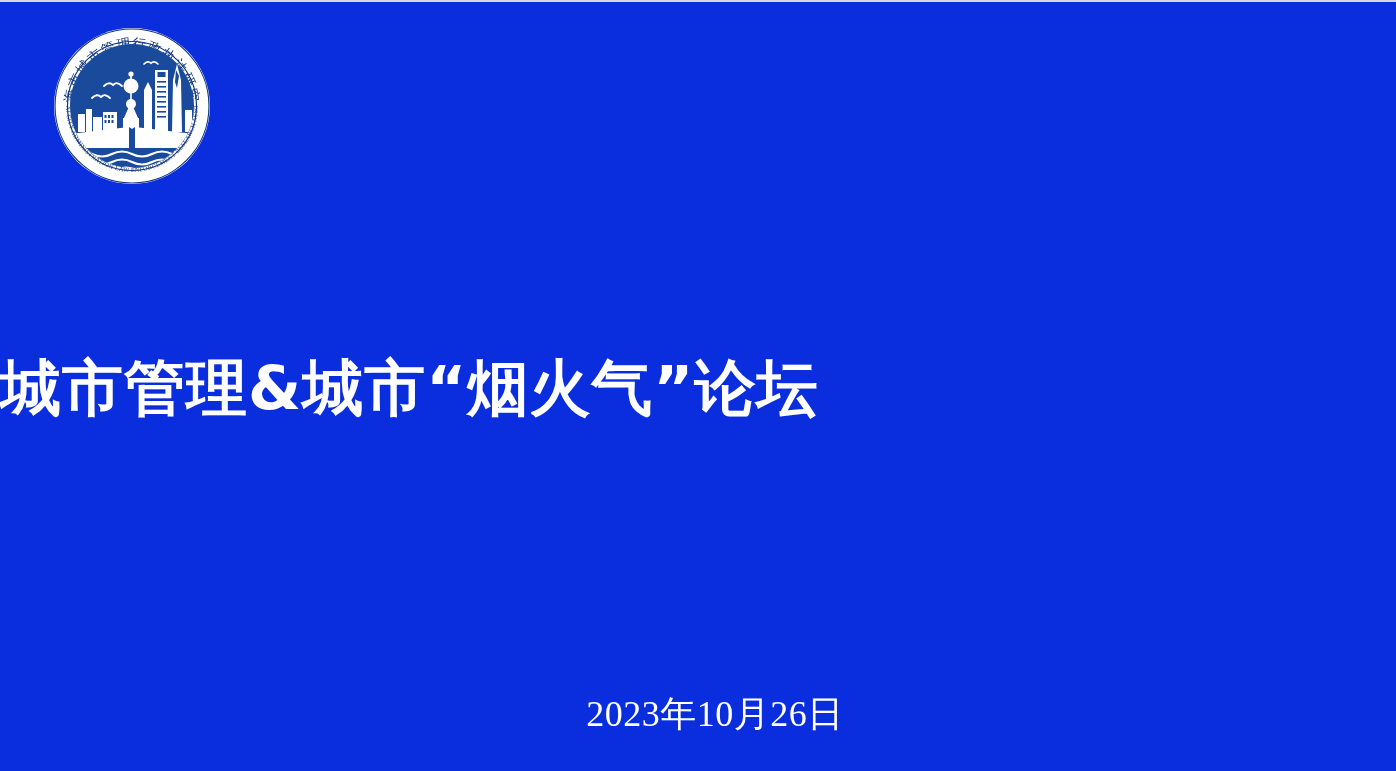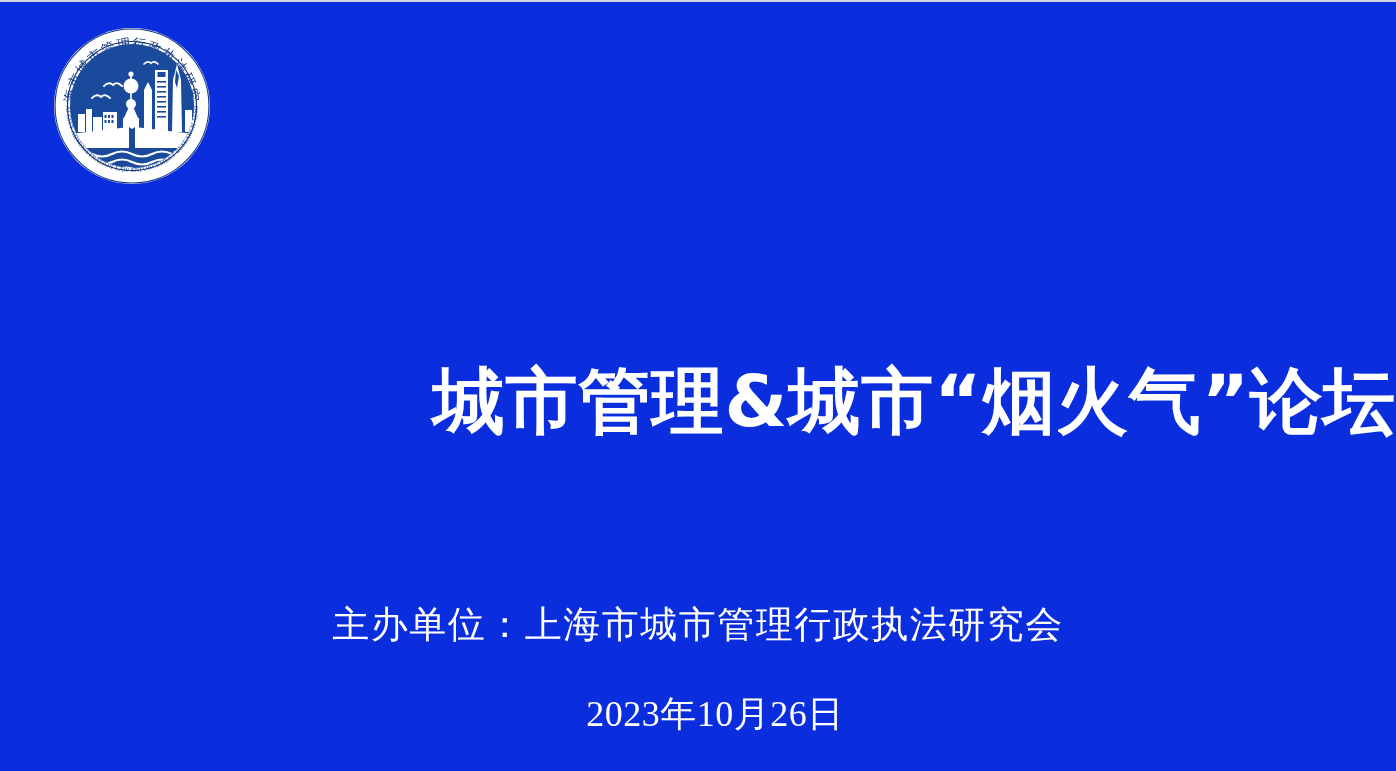--- a/index.html
+++ b/index.html
@@ -45,24 +45,24 @@
     white-space: nowrap;
     text-shadow: 0 0 1px rgba(255,255,255,0.5);
   }
 
   
   #main-title {
     position: absolute;
     left: 0;
     top: 310px;
     width: 1396px;
-    text-align: right;
+    text-align: left;
     color: #ffffff;
     font-family: "DejaVu Sans", "Liberation Sans", sans-serif;
-    font-size: 72px;
+    font-size: 61px;
     font-weight: 700;
     letter-spacing: 1px;
     white-space: nowrap;
     line-height: 1.15;
   }
 
   
   #organizer {
     position: absolute;
     left: 0;
@@ -175,17 +175,16 @@
           <path d="M 20,136 q 10,-5 20,0 q 10,5 20,0 q 10,-5 20,0 q 10,5 20,0 q 10,-5 20,0 q 10,5 20,0"></path>
           <path d="M 24,144 q 10,-5 20,0 q 10,5 20,0 q 10,-5 20,0 q 10,5 20,0 q 10,-5 20,0"></path>
         </g>
       </g>
     </svg>
   </div>
 
 
   <h1 id="main-title">城市管理&amp;城市“烟火气”论坛</h1>
 
-  <div id="organizer">主办单位：上海市城市管理行政执法研究会</div>
 
   <div id="event-date">2023年10月26日</div>
 
 </div>
 
 </body></html>

